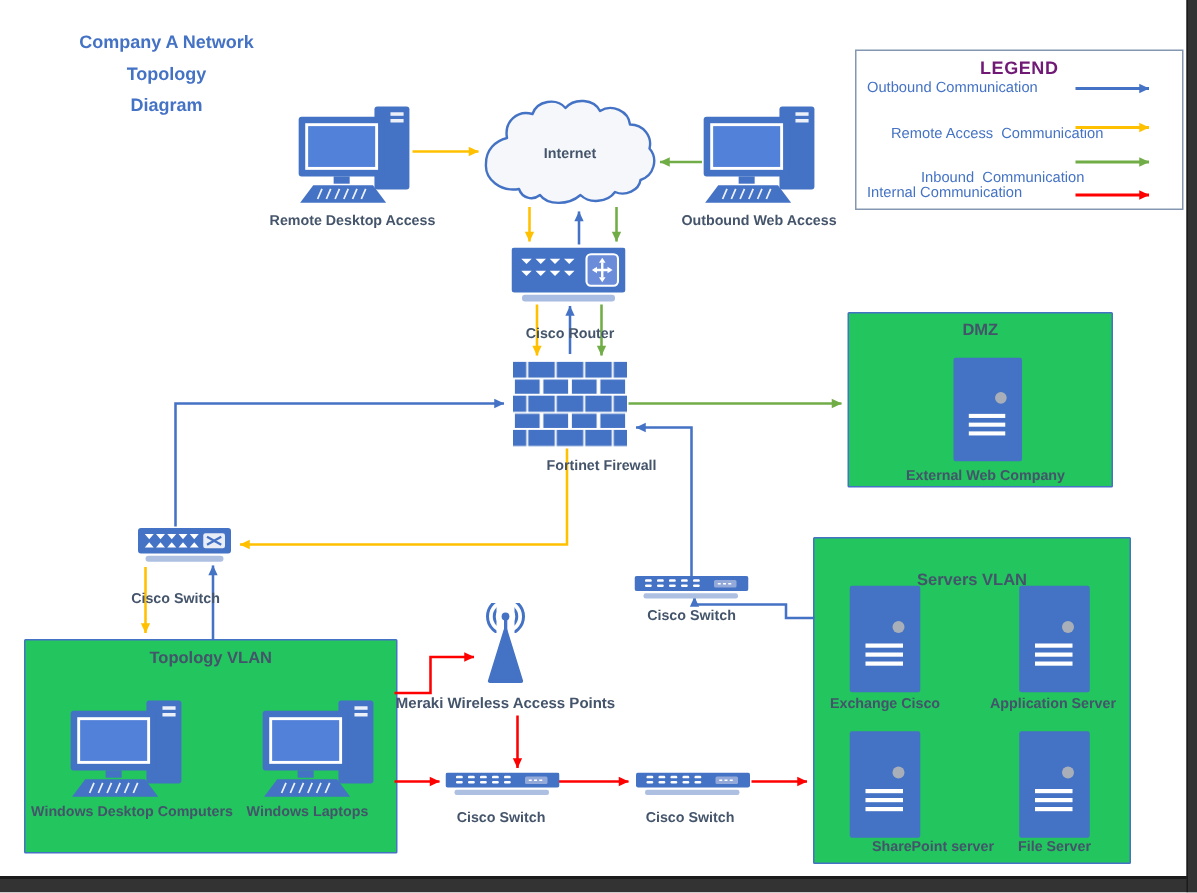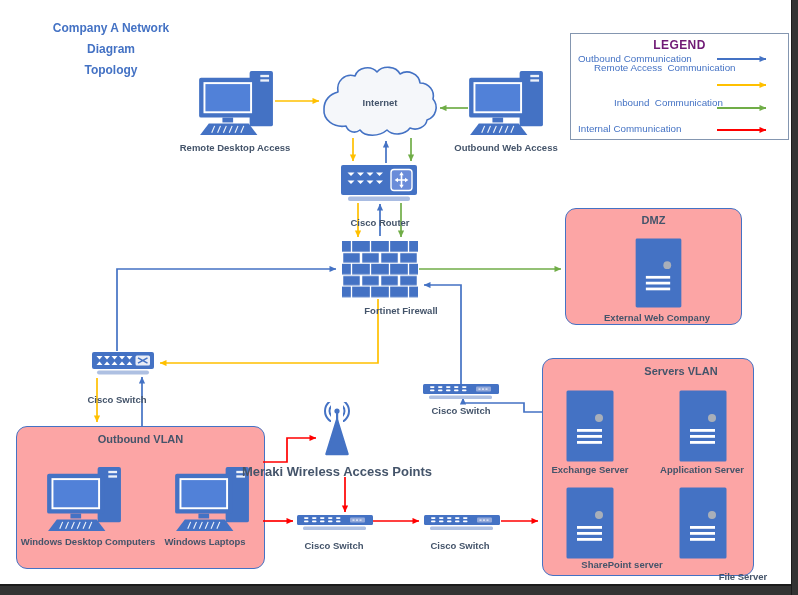--- a/index.html
+++ b/index.html
@@ -2,21 +2,21 @@
 <html><head>
 <meta charset="utf-8">
 <style>
   html,body{margin:0;padding:0;background:#fff;}
   .canvas{position:relative;width:798px;height:595px;background:#fff;overflow:hidden;
           font-family:"Liberation Sans",sans-serif;}
   .lbl{position:absolute;transform:translateX(-50%);font-size:9.5px;font-weight:600;
        color:#44546A;white-space:nowrap;z-index:10;}
   .boxtitle{position:absolute;left:50%;transform:translateX(-50%);font-size:11px;
        font-weight:600;color:#44546A;white-space:nowrap;}
-  .gbox{position:absolute;background:#fca5a5;border:1.5px solid #4472C4;border-radius:11px;z-index:1;}
+  .gbox{position:absolute;background:#22c55e;border:1.5px solid #4472C4;border-radius:1px;z-index:1;}
   .node{position:absolute;z-index:10;}
   #connectors{position:absolute;left:0;top:0;z-index:5;}
   .eB{stroke:#4472C4;fill:none;stroke-width:1.7;}
   .eY{stroke:#FFC000;fill:none;stroke-width:1.7;}
   .eG{stroke:#70AD47;fill:none;stroke-width:1.7;}
   .eR{stroke:#FF0000;fill:none;stroke-width:1.7;}
   .title{position:absolute;left:22px;top:18px;width:178px;text-align:center;z-index:10;
          color:#4472C4;font-size:12px;font-weight:bold;line-height:21px;}
   .title span{display:block;}
   .legend{position:absolute;left:570px;top:33px;width:217px;height:105px;background:#fff;
@@ -155,24 +155,24 @@
             <circle cx="27" cy="9" r="12"></circle>
         </g>
       </symbol>
     </defs>
   </svg>
 
   <div class="gbox" style="left:565px;top:208px;width:175px;height:115px;">
     <div class="boxtitle" style="top:5px;">DMZ</div>
   </div>
   <div class="gbox" style="left:16px;top:426px;width:247px;height:141px;">
-    <div class="boxtitle" style="top:6px;">Outbound VLAN</div>
+    <div class="boxtitle" style="top:6px;">Topology VLAN</div>
   </div>
   <div class="gbox" style="left:542px;top:358px;width:210px;height:216px;">
-    <div class="boxtitle" style="top:6px;margin-left:33px;">Servers VLAN</div>
+    <div class="boxtitle" style="top:22px;">Servers VLAN</div>
   </div>
 
   <svg id="connectors" width="798" height="595" viewBox="0 0 798 595">
 
     <path class="eB" marker-end="url(#mB)" d="M386,163 L386,141"></path>
     <path class="eB" marker-end="url(#mB)" d="M380,236 L380,204"></path>
     <path class="eB" marker-end="url(#mB)" d="M117,351 V269 H336"></path>
     <path class="eB" marker-end="url(#mB)" d="M461,384 V285 H424"></path>
     <path class="eB" marker-end="url(#mB)" d="M142,426 V377"></path>
     <path class="eB" marker-end="url(#mB)" d="M543,412 H524 V403 H463 V398"></path>
@@ -190,29 +190,29 @@
 
     <path class="eR" marker-end="url(#mR)" d="M263,462 H287 V438 H316"></path>
     <path class="eR" marker-end="url(#mR)" d="M345,477 V512"></path>
     <path class="eR" marker-end="url(#mR)" d="M263,521 H293"></path>
     <path class="eR" marker-end="url(#mR)" d="M371,521 H419"></path>
     <path class="eR" marker-end="url(#mR)" d="M501,521 H538"></path>
   </svg>
 
   <div class="title">
     <span>Company A Network</span>
+    <span>Topology</span>
     <span>Diagram</span>
-    <span>Topology</span>
   </div>
 
   <div class="legend">
     <div class="legend-title">LEGEND</div>
     <div class="legend-item" style="top:19px;">Outbound Communication</div>
-    <div class="legend-item" style="top:28px;padding-left:16px;">Remote Access  Communication</div>
-    <div class="legend-item" style="top:63px;padding-left:36px;">Inbound  Communication</div>
+    <div class="legend-item" style="top:50px;padding-left:16px;">Remote Access  Communication</div>
+    <div class="legend-item" style="top:79px;padding-left:36px;">Inbound  Communication</div>
     <div class="legend-item" style="top:89px;">Internal Communication</div>
     <svg class="legend-arrow" style="top:20px;" width="58" height="10">
         <path class="eB" style="stroke-width:2" marker-end="url(#mB)" d="M1,5 H50"></path>
       </svg>
     <svg class="legend-arrow" style="top:46px;" width="58" height="10">
         <path class="eY" style="stroke-width:2" marker-end="url(#mY)" d="M1,5 H50"></path>
       </svg>
     <svg class="legend-arrow" style="top:69px;" width="58" height="10">
         <path class="eG" style="stroke-width:2" marker-end="url(#mG)" d="M1,5 H50"></path>
       </svg>
@@ -266,43 +266,43 @@
     </svg>
   <div class="lbl" style="left:88px;top:536px;">Windows Desktop Computers</div>
   <svg class="node" style="left:174px;top:466px;" width="78" height="68">
       <use href="#icon-desktop"></use>
     </svg>
   <div class="lbl" style="left:205px;top:536px;">Windows Laptops</div>
 
   <svg class="node" style="left:310px;top:402px;" width="55" height="58">
       <use href="#icon-ap"></use>
     </svg>
-  <div class="lbl" style="left:337px;top:464px;font-size:13px;text-align:right;">Meraki Wireless Access Points</div>
+  <div class="lbl" style="left:337px;top:464px;font-size:10px;text-align:right;">Meraki Wireless Access Points</div>
 
   <svg class="node" style="left:297px;top:515px;" width="76" height="16">
       <use href="#icon-switch-small"></use>
     </svg>
   <div class="lbl" style="left:334px;top:540px;">Cisco Switch</div>
   <svg class="node" style="left:424px;top:515px;" width="76" height="16">
       <use href="#icon-switch-small"></use>
     </svg>
   <div class="lbl" style="left:460px;top:540px;">Cisco Switch</div>
 
   <svg class="node" style="left:566px;top:390px;" width="48" height="72">
       <use href="#icon-server"></use>
     </svg>
-  <div class="lbl" style="left:590px;top:464px;">Exchange Server</div>
+  <div class="lbl" style="left:590px;top:464px;">Exchange Cisco</div>
   <svg class="node" style="left:679px;top:390px;" width="48" height="72">
       <use href="#icon-server"></use>
     </svg>
   <div class="lbl" style="left:702px;top:464px;">Application Server</div>
   <svg class="node" style="left:566px;top:487px;" width="48" height="72">
       <use href="#icon-server"></use>
     </svg>
   <div class="lbl" style="left:590px;top:559px;margin-left:32px;">SharePoint server</div>
   <svg class="node" style="left:679px;top:487px;" width="48" height="72">
       <use href="#icon-server"></use>
     </svg>
-  <div class="lbl" style="left:703px;top:571px;margin-left:40px;">File Server</div>
+  <div class="lbl" style="left:703px;top:559px;">File Server</div>
 
   <div class="bottom-bar"></div>
   <div class="right-bar"></div>
 </div>
 
 </body></html>

